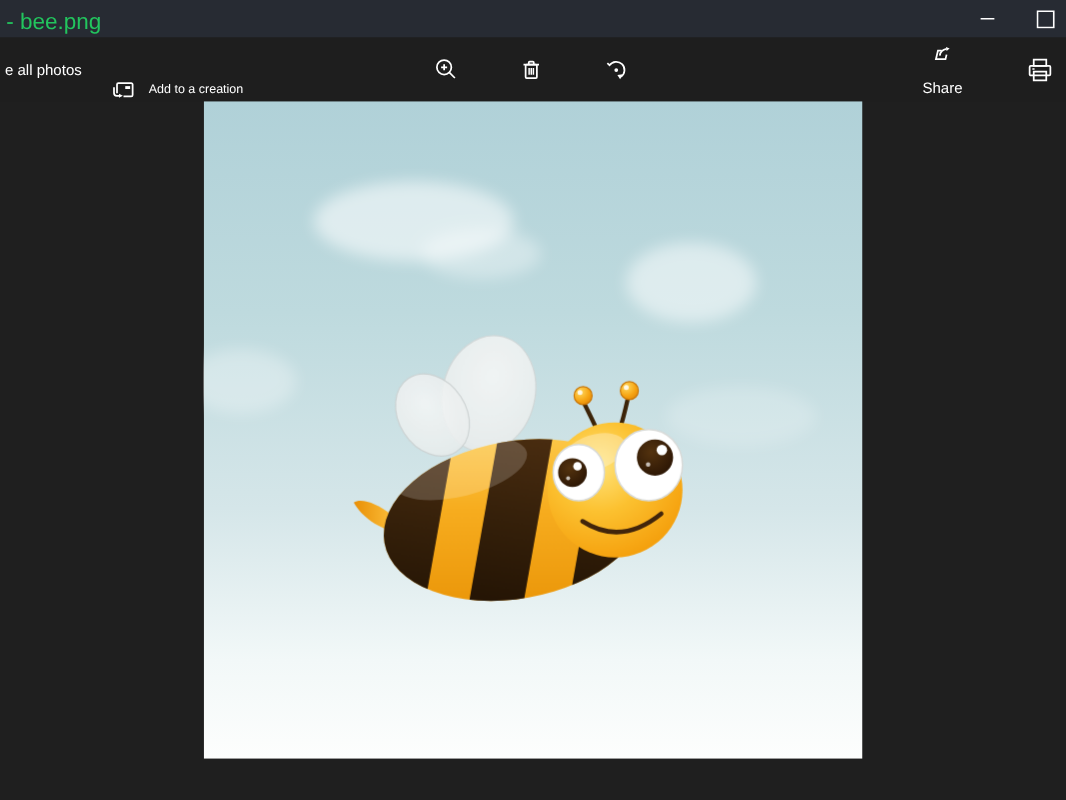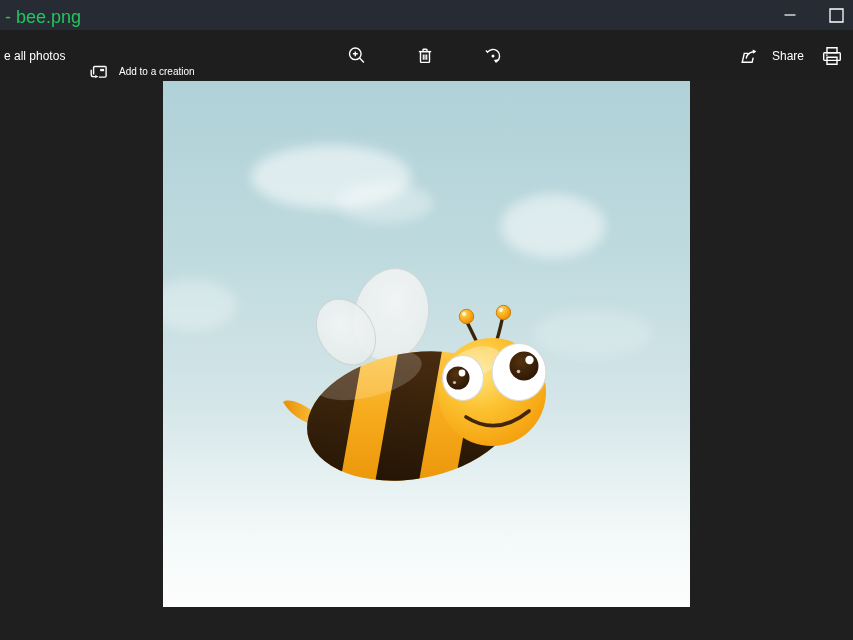--- a/index.html
+++ b/index.html
@@ -21,21 +21,21 @@
     position:absolute;left:0;top:0;width:73px;height:51px;background:#a7a7a7;
     font-size:12px;color:#ffffff;text-align:left;padding-left:3px;overflow:hidden;white-space:nowrap;
   }
   .btn-add{position:absolute;left:84px;top:0;height:51px;display:flex;align-items:center;gap:9px;font-size:10px;margin-top:16px;}
   .icon-btn{position:absolute;top:4px;width:48px;height:43px;display:flex;align-items:center;justify-content:center;}
   .btn-zoom{left:333px;}
   .btn-trash{left:401px;}
   .btn-rotate{left:469px;}
   .btn-edit{position:absolute;left:596px;top:0;height:51px;display:flex;align-items:center;gap:8px;font-size:12px;}
   .btn-edit .chev{margin-left:2px;display:flex;align-items:center;}
-  .btn-share{position:absolute;left:734px;top:0;height:51px;display:flex;align-items:center;gap:12px;font-size:12px;}
+  .btn-share{position:absolute;left:734px;top:0;height:51px;display:flex;align-items:center;gap:12px;font-size:12px;flex-direction:column;}
   .btn-print{left:810px;top:4px;width:44px;height:43px;position:absolute;display:flex;align-items:center;justify-content:center;}
   .glyph{display:block;}
   .glyph path,.glyph rect,.glyph circle,.glyph line{vector-effect:non-scaling-stroke;}
   
   .content{position:absolute;top:81px;left:0;right:0;bottom:0;background:#1f1f1f;}
   .photo{position:absolute;left:163px;top:0;width:527px;height:526px;}
   .photo svg{display:block;}
 </style>
 </head>
 <body>

